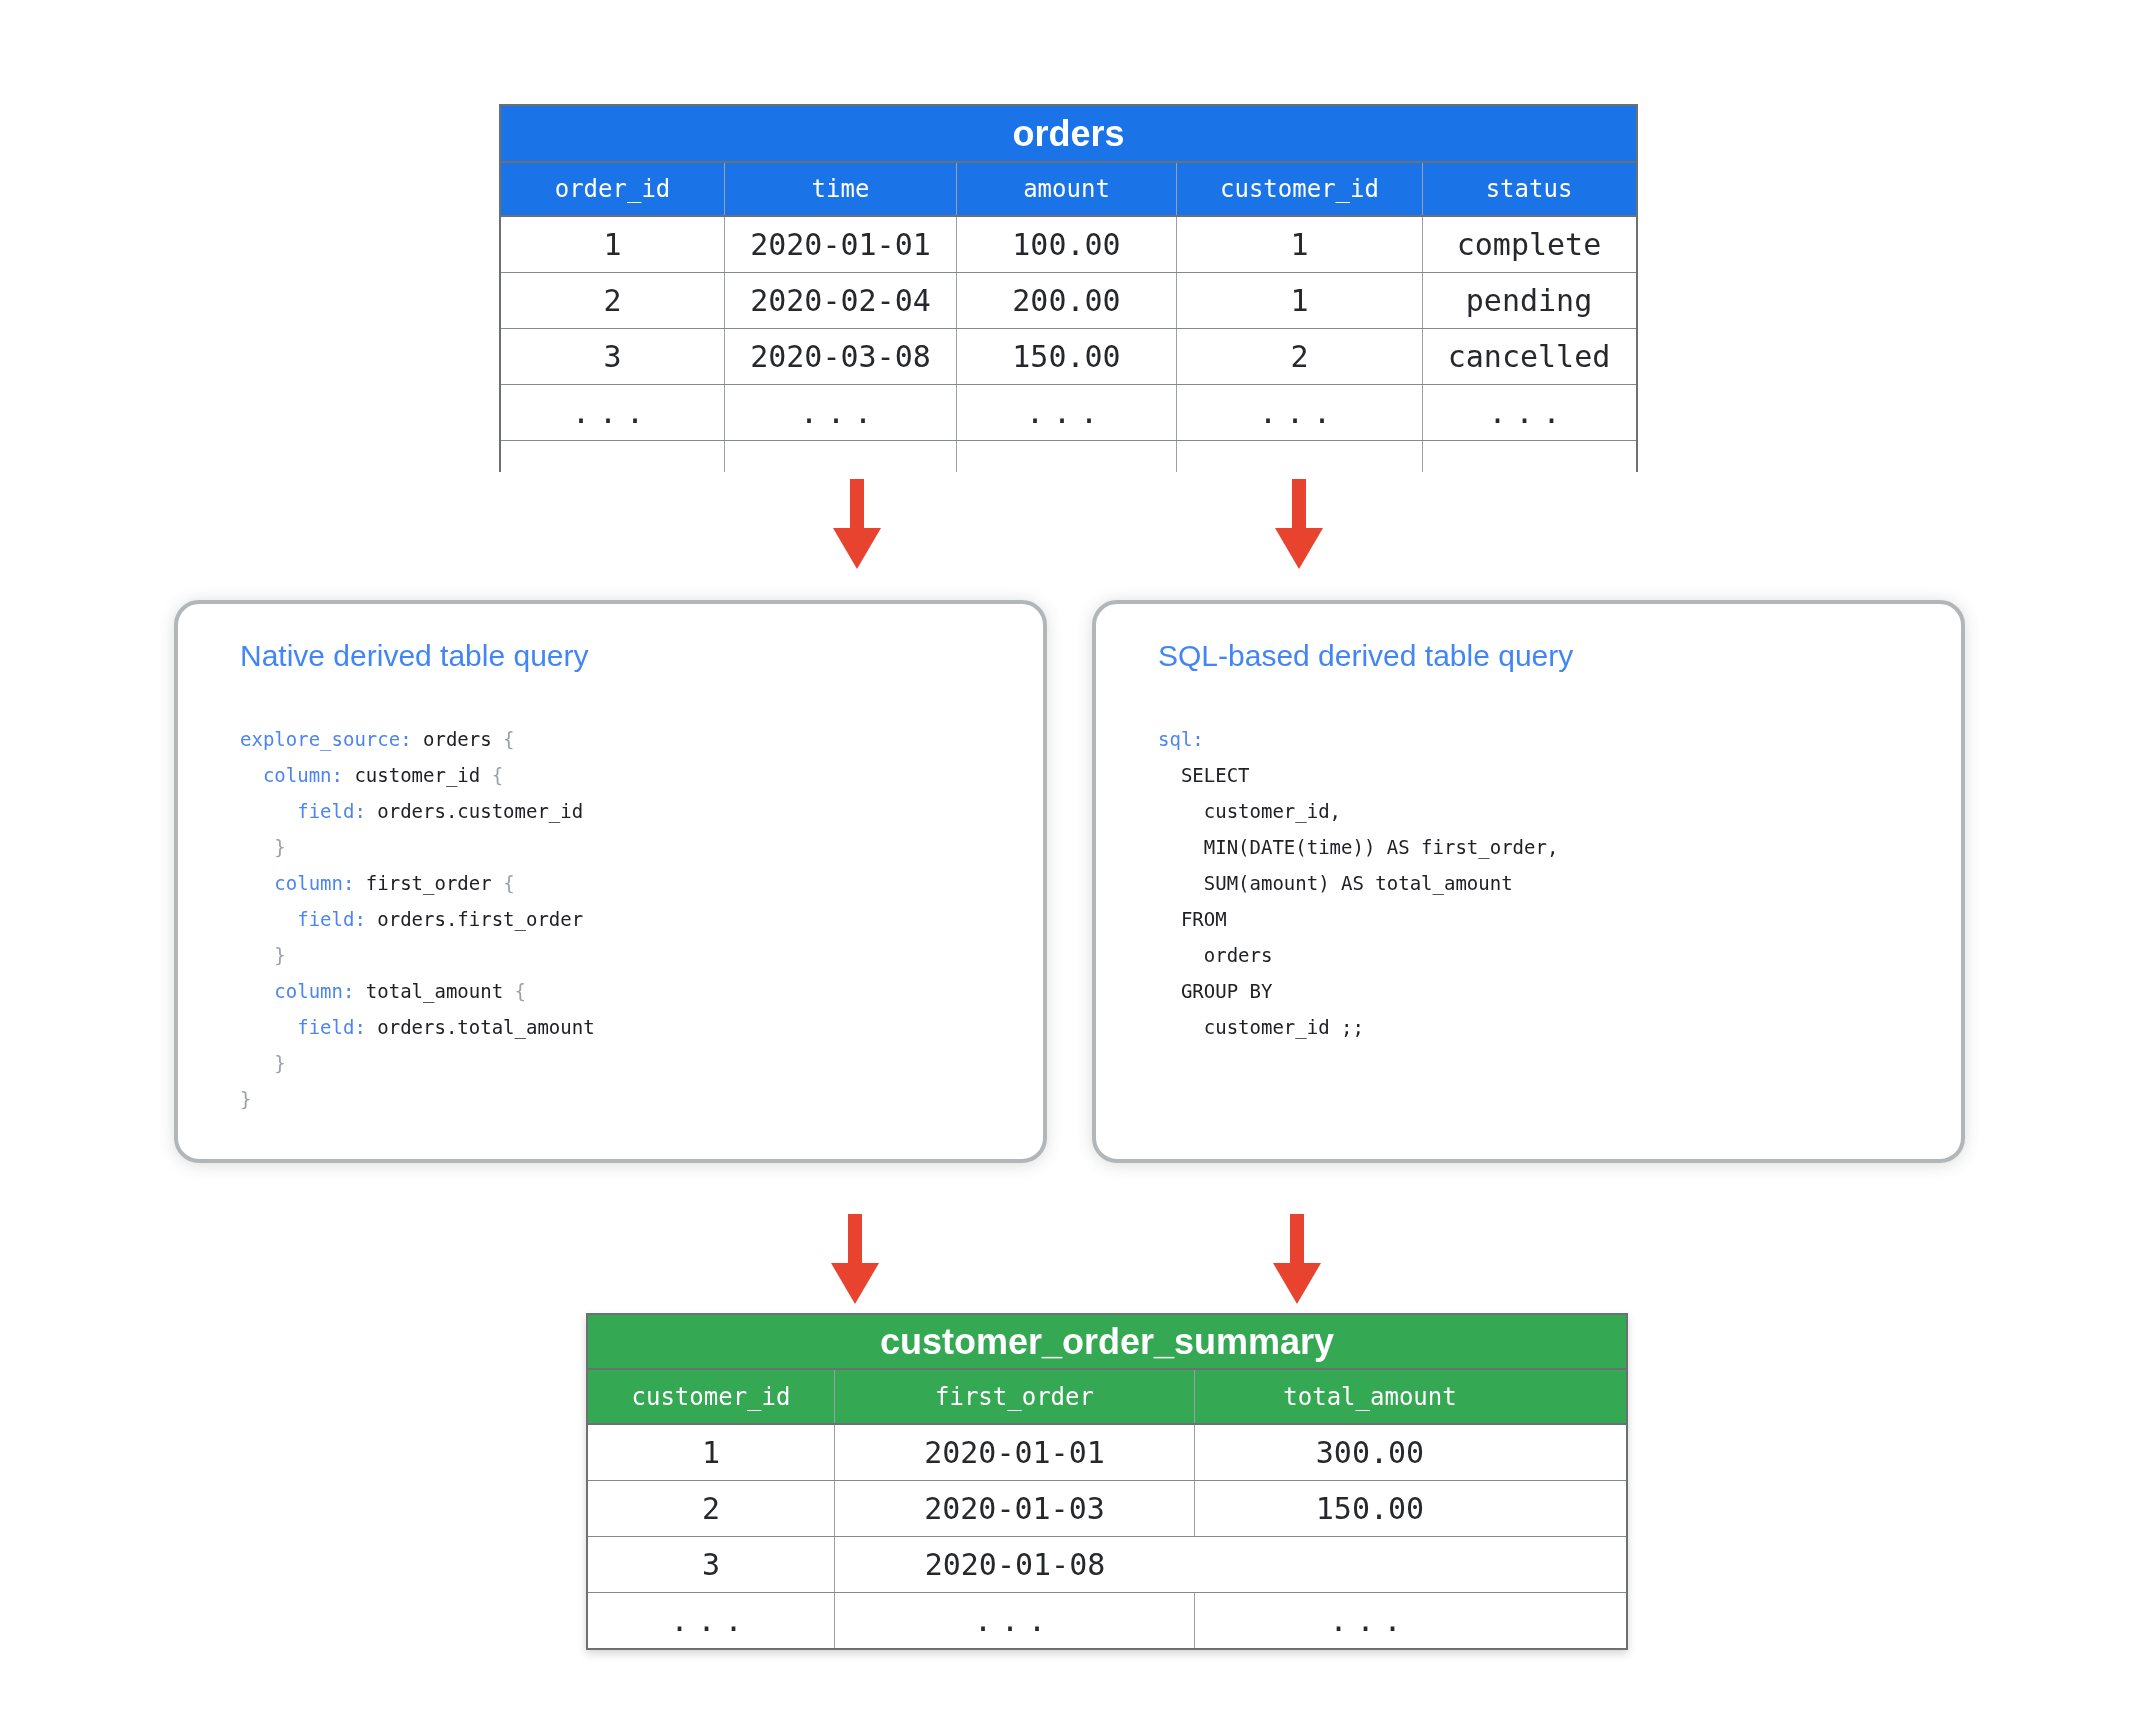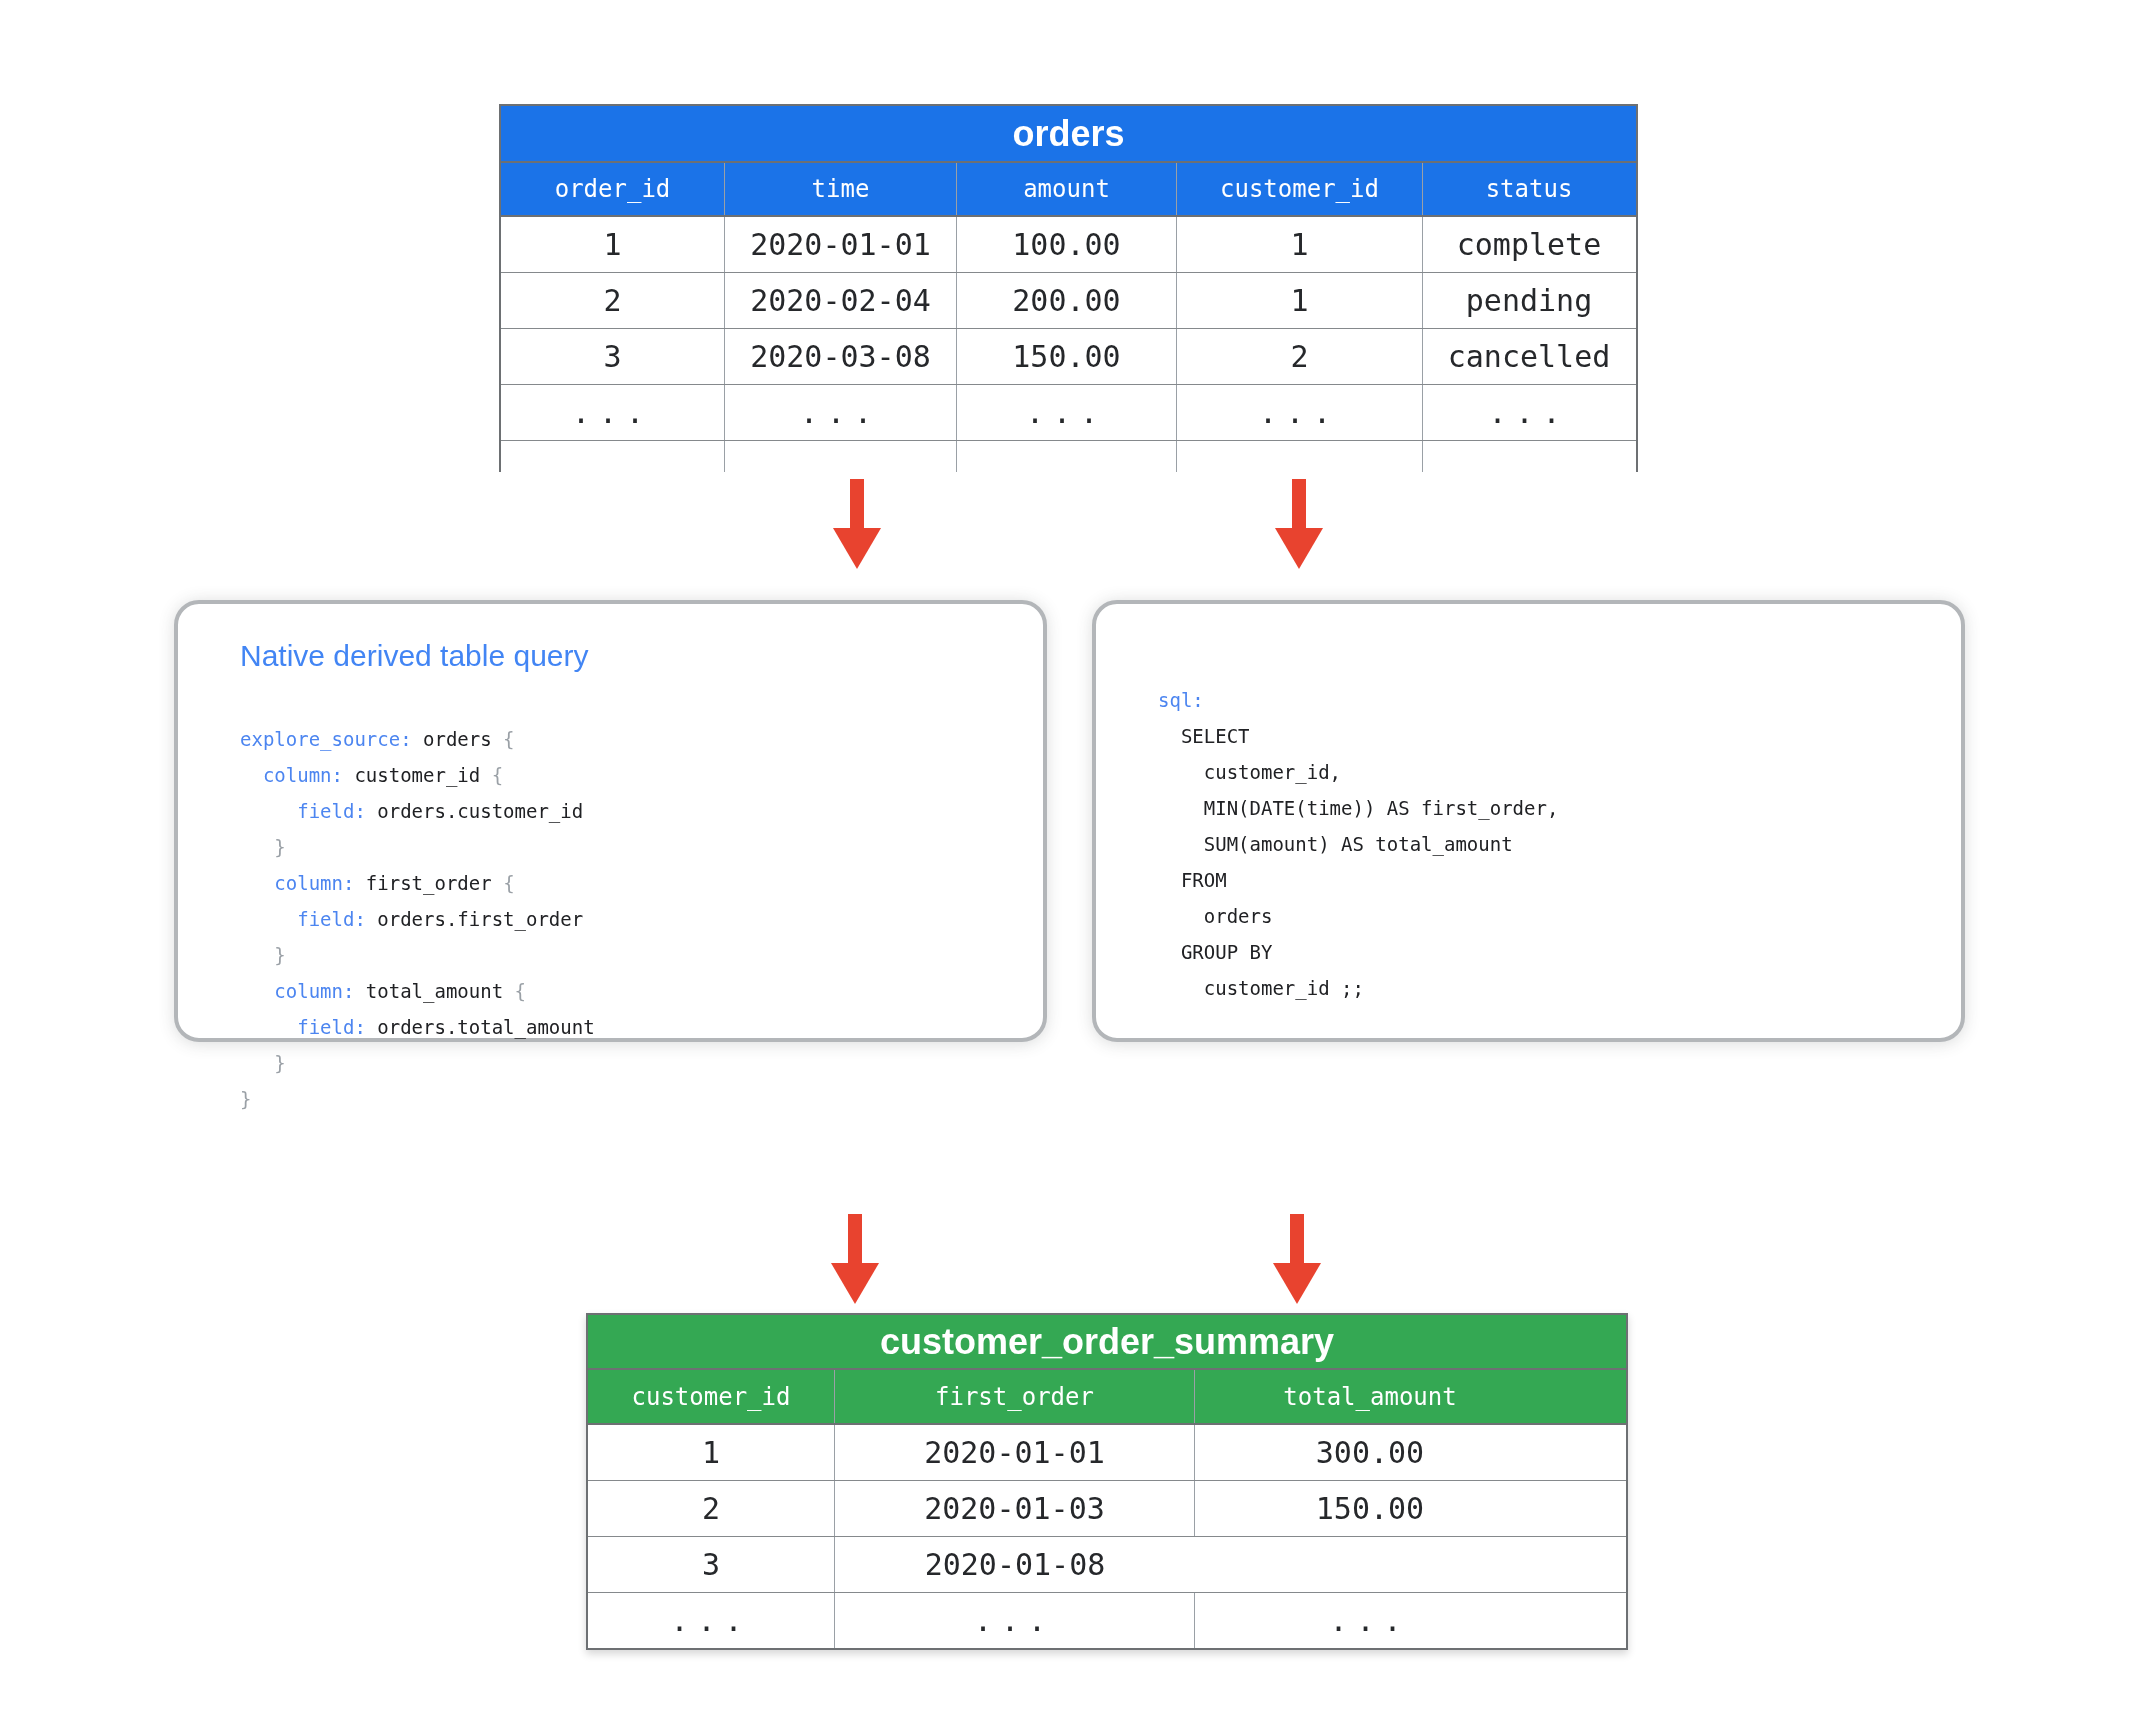--- a/index.html
+++ b/index.html
@@ -73,21 +73,21 @@
     border-right:24px solid transparent;
     border-top:41px solid var(--red);
   }
   #arrow-top-left{left:833px;top:479px;}
   #arrow-top-right{left:1275px;top:479px;}
   #arrow-bottom-left{left:831px;top:1214px;}
   #arrow-bottom-right{left:1273px;top:1214px;}
 
   
   .codebox{
-    position:absolute;top:600px;width:873px;height:442px;
+    position:absolute;top:600px;width:873px;height:563px;
     box-sizing:border-box;background:#fff;
     border:4.5px solid var(--box-border);
     border-radius:25px;
     box-shadow:0 1.8px 16px rgba(60,64,67,.18);
     padding:32px 36px 12px 62px;
   }
   #native-box{left:174px;}
   #sql-box{left:1092px;}
   .codebox h2{
     margin:0;font-size:30px;font-weight:400;line-height:39px;
@@ -163,20 +163,21 @@
   <div class="stem"></div>
   <div class="head"></div>
 </div>
 
 <section class="codebox" id="native-box">
   <h2>Native derived table query</h2>
   <pre id="native-code"><div class="cl"><span class="kw">explore_source:</span><span class="pl"> orders </span><span class="br">{</span></div><div class="cl"><span class="pl">  </span><span class="kw">column:</span><span class="pl"> customer_id </span><span class="br">{</span></div><div class="cl"><span class="pl">     </span><span class="kw">field:</span><span class="pl"> orders.customer_id</span></div><div class="cl"><span class="pl">   </span><span class="br">}</span></div><div class="cl"><span class="pl">   </span><span class="kw">column:</span><span class="pl"> first_order </span><span class="br">{</span></div><div class="cl"><span class="pl">     </span><span class="kw">field:</span><span class="pl"> orders.first_order</span></div><div class="cl"><span class="pl">   </span><span class="br">}</span></div><div class="cl"><span class="pl">   </span><span class="kw">column:</span><span class="pl"> total_amount </span><span class="br">{</span></div><div class="cl"><span class="pl">     </span><span class="kw">field:</span><span class="pl"> orders.total_amount</span></div><div class="cl"><span class="pl">   </span><span class="br">}</span></div><div class="cl"><span class="br">}</span></div></pre>
 </section>
 
 <section class="codebox" id="sql-box">
+  <h2>SQL-based derived table query</h2>
   <pre id="sql-code"><div class="cl"><span class="kw">sql:</span></div><div class="cl"><span class="pl">  SELECT</span></div><div class="cl"><span class="pl">    customer_id,</span></div><div class="cl"><span class="pl">    MIN(DATE(time)) AS first_order,</span></div><div class="cl"><span class="pl">    SUM(amount) AS total_amount</span></div><div class="cl"><span class="pl">  FROM</span></div><div class="cl"><span class="pl">    orders</span></div><div class="cl"><span class="pl">  GROUP BY</span></div><div class="cl"><span class="pl">    customer_id ;;</span></div></pre>
 </section>
 
 <div class="arrow" id="arrow-bottom-left">
   <div class="stem"></div>
   <div class="head"></div>
 </div>
 <div class="arrow" id="arrow-bottom-right">
   <div class="stem"></div>
   <div class="head"></div>

